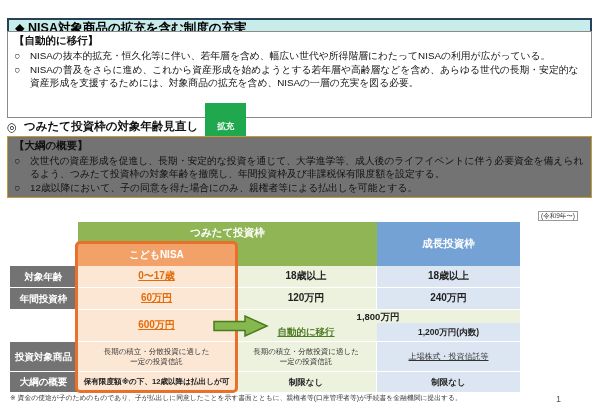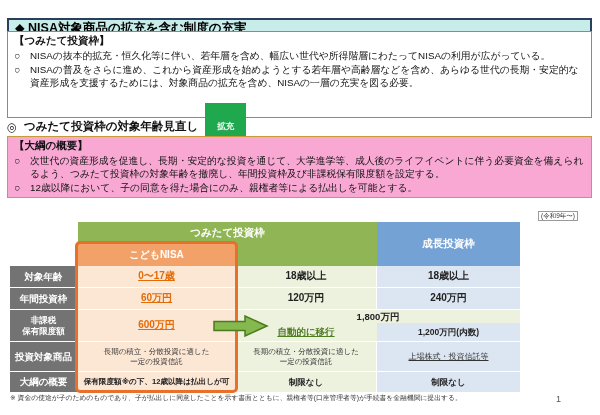--- a/index.html
+++ b/index.html
@@ -18,21 +18,21 @@
   }
 
   
   .textbox{padding:2px 6px;}
   #problem-box{
     left:7px;top:31px;width:585px;height:87px;
     background:#fff;border:1px solid #8a8a8a;
   }
   #outline-box{
     left:7px;top:136px;width:585px;height:62px;
-    background:#f9a8d4;border:1.5px solid #c79b35;
+    background:#737373;border:1.5px solid #c79b35;
   }
   .box-heading{font-size:10.5px;font-weight:bold;line-height:1.3;}
   .bullet{display:flex;font-size:9.8px;line-height:1.34;margin-top:1px;}
   .bullet .marker{width:16px;flex:none;}
   .bullet .btxt{flex:1;}
 
   
   #subsection{
     left:7px;top:119px;height:15px;display:flex;align-items:center;gap:7px;
     font-size:11.5px;font-weight:bold;
@@ -99,21 +99,21 @@
   
   #footnote{left:10px;top:394px;width:540px;font-size:6.8px;color:#333;line-height:1.3;}
   #page-number{left:556px;top:394px;font-size:9px;color:#555;}
 </style>
 </head>
 <body>
 
 <div id="title-bar" class="abs">◆ NISA対象商品の拡充を含む制度の充実</div>
 
 <div id="problem-box" class="abs textbox">
-  <div class="box-heading">【つみたて投資枠】</div>
+  <div class="box-heading">【自動的に移行】</div>
   <div class="bullet">
     <span class="marker">○</span>
     <span class="btxt">NISAの抜本的拡充・恒久化等に伴い、若年層を含め、幅広い世代や所得階層にわたってNISAの利用が広がっている。</span>
   </div>
   <div class="bullet">
     <span class="marker">○</span>
     <span class="btxt">NISAの普及をさらに進め、これから資産形成を始めようとする若年層や高齢層などを含め、あらゆる世代の長期・安定的な資産形成を支援するためには、対象商品の拡充を含め、NISAの一層の充実を図る必要。</span>
   </div>
 </div>
 
@@ -140,24 +140,20 @@
 <div id="nisa-table" class="abs">
 
   <div class="cell hdr-green">
     <div class="hdr-txt">つみたて投資枠</div>
   </div>
   <div class="cell hdr-blue">成長投資枠</div>
   <div class="cell hdr-kodomo">こどもNISA</div>
 
   <div class="cell lblcell r1">対象年齢</div>
   <div class="cell lblcell r2">年間投資枠</div>
-  <div class="cell lblcell r3" style="font-size:8.5px;">
-    <span>非課税</span>
-    <span>保有限度額</span>
-  </div>
   <div class="cell lblcell r4">投資対象商品</div>
   <div class="cell lblcell r5">大綱の概要</div>
 
   <div class="cell kcell r1">
     <span class="orange-val">0〜17歳</span>
   </div>
   <div class="cell kcell r2">
     <span class="orange-val">60万円</span>
   </div>
   <div class="cell kcell r3">

